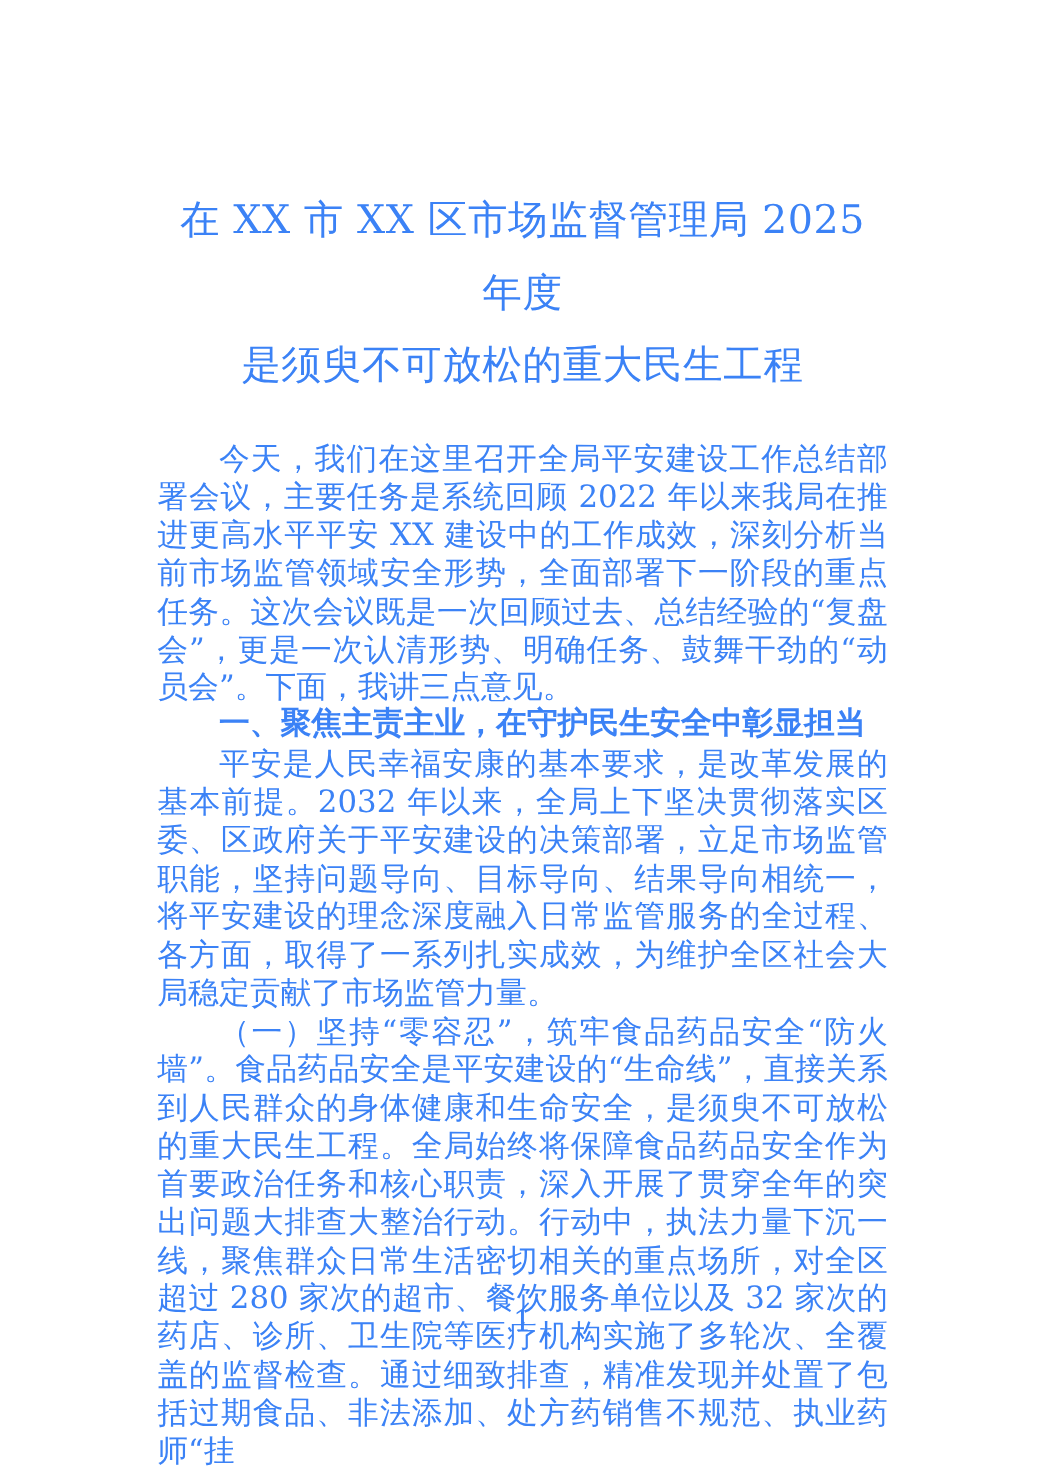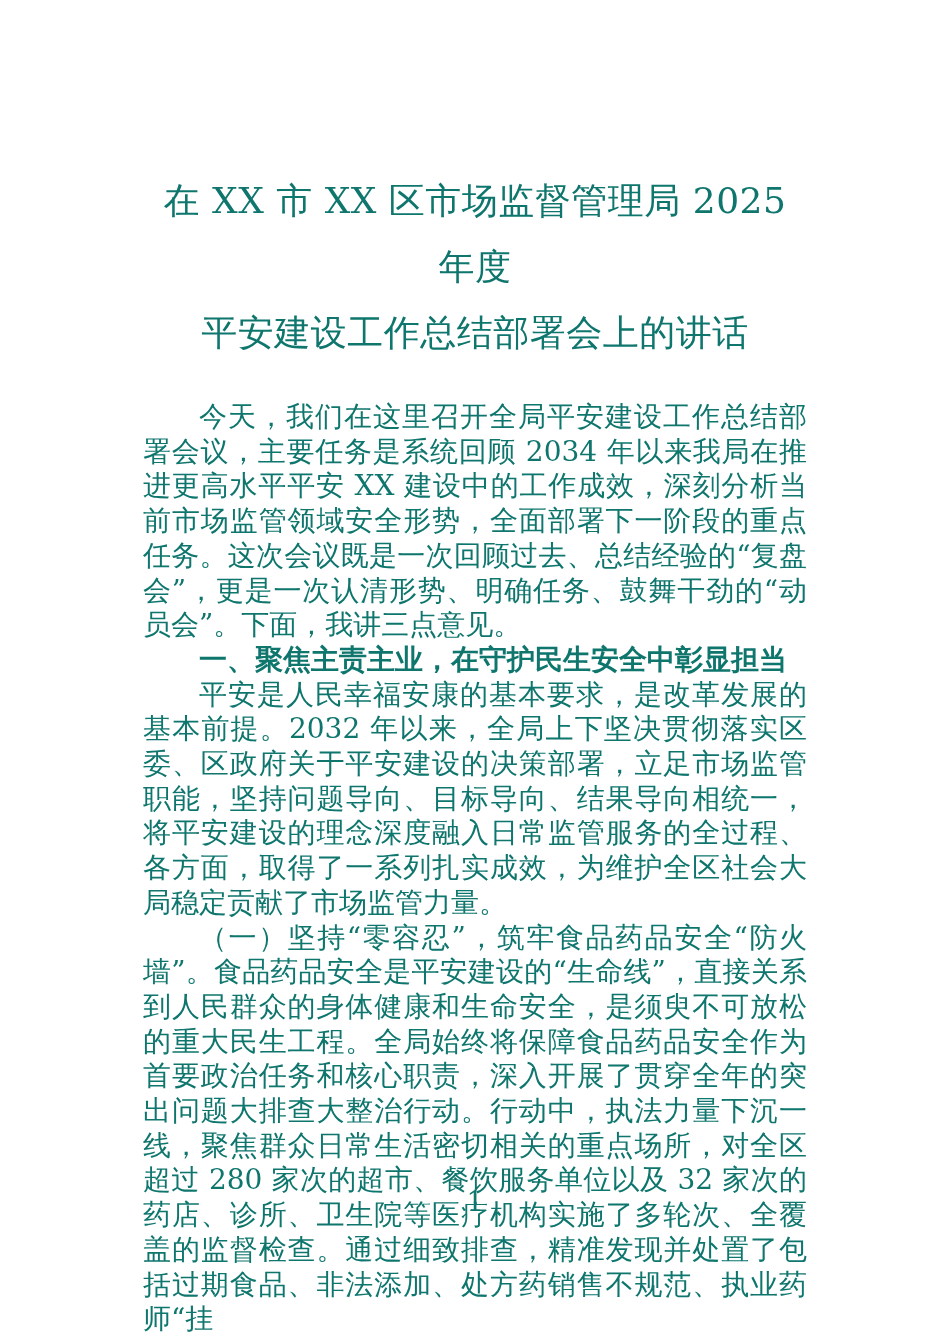--- a/index.html
+++ b/index.html
@@ -5,21 +5,21 @@
   html, body {
     margin: 0;
     padding: 0;
     background: #ffffff;
   }
   .page {
     position: relative;
     width: 950px;
     height: 1344px;
     background: #ffffff;
-    color: #0f766e;
+    color: #3b82f6;
     font-family: "DejaVu Serif", "Liberation Serif", serif;
     overflow: hidden;
     box-sizing: border-box;
   }
   .content {
     position: absolute;
     left: 143px;
     top: 168px;
     width: 664px;
   }
@@ -43,42 +43,42 @@
   }
   .salutation {
     text-indent: 0;
   }
   .para {
     text-indent: 56px;
   }
   .heading {
     text-indent: 56px;
     font-weight: bold;
-    font-family: Liberation Sans, sans-serif;
+    font-family: Liberation Mono, monospace;
   }
   .page-number {
     position: absolute;
     top: 1186px;
     left: 0;
     width: 950px;
     text-align: center;
     font-size: 27px;
     line-height: 32px;
   }
 </style>
 </head>
 <body>
 
 <div class="page">
   <div class="content">
     <div class="doc-title">
       <div>在 XX 市 XX 区市场监督管理局 2025 年度</div>
-      <div>平安建设工作总结部署会上的讲话</div>
+      <div>是须臾不可放松的重大民生工程</div>
     </div>
     <div class="doc-body">
-      <p class="para">今天，我们在这里召开全局平安建设工作总结部署会议，主要任务是系统回顾 2034 年以来我局在推进更高水平平安 XX 建设中的工作成效，深刻分析当前市场监管领域安全形势，全面部署下一阶段的重点任务。这次会议既是一次回顾过去、总结经验的“复盘会”，更是一次认清形势、明确任务、鼓舞干劲的“动员会”。下面，我讲三点意见。</p>
+      <p class="para">今天，我们在这里召开全局平安建设工作总结部署会议，主要任务是系统回顾 2022 年以来我局在推进更高水平平安 XX 建设中的工作成效，深刻分析当前市场监管领域安全形势，全面部署下一阶段的重点任务。这次会议既是一次回顾过去、总结经验的“复盘会”，更是一次认清形势、明确任务、鼓舞干劲的“动员会”。下面，我讲三点意见。</p>
       <p class="heading">一、聚焦主责主业，在守护民生安全中彰显担当</p>
       <p class="para">平安是人民幸福安康的基本要求，是改革发展的基本前提。2032 年以来，全局上下坚决贯彻落实区委、区政府关于平安建设的决策部署，立足市场监管职能，坚持问题导向、目标导向、结果导向相统一，将平安建设的理念深度融入日常监管服务的全过程、各方面，取得了一系列扎实成效，为维护全区社会大局稳定贡献了市场监管力量。</p>
       <p class="para">（一）坚持“零容忍”，筑牢食品药品安全“防火墙”。食品药品安全是平安建设的“生命线”，直接关系到人民群众的身体健康和生命安全，是须臾不可放松的重大民生工程。全局始终将保障食品药品安全作为首要政治任务和核心职责，深入开展了贯穿全年的突出问题大排查大整治行动。行动中，执法力量下沉一线，聚焦群众日常生活密切相关的重点场所，对全区超过 280 家次的超市、餐饮服务单位以及 32 家次的药店、诊所、卫生院等医疗机构实施了多轮次、全覆盖的监督检查。通过细致排查，精准发现并处置了包括过期食品、非法添加、处方药销售不规范、执业药师“挂</p>
     </div>
   </div>
   <div class="page-number">1</div>
 </div>
 
 </body></html>

